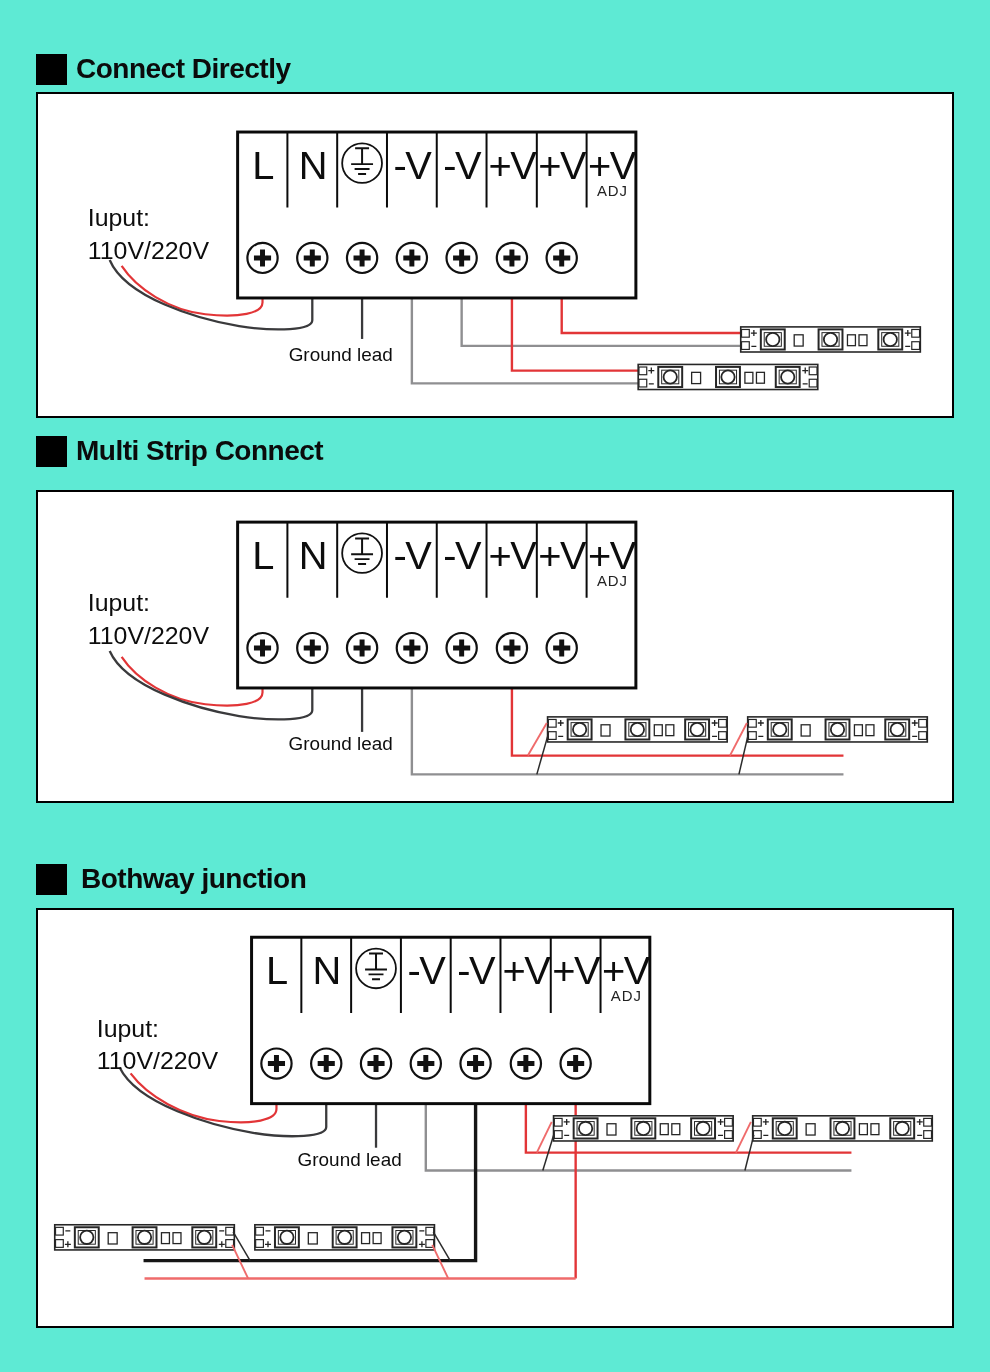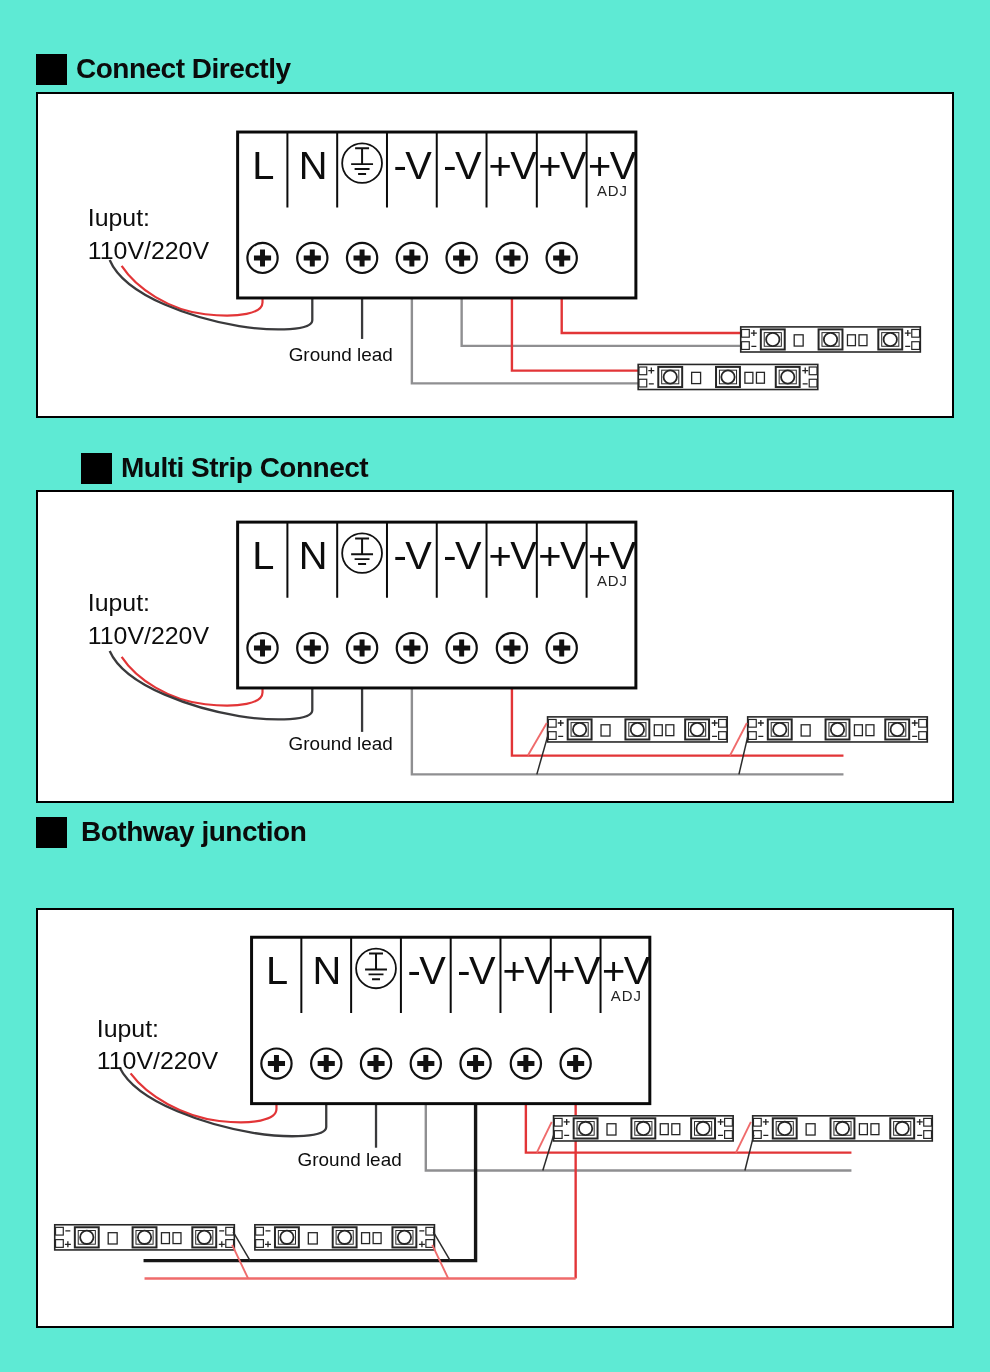--- a/index.html
+++ b/index.html
@@ -110,21 +110,21 @@
 
       <text class="ti" x="50" y="134">Iuput:</text>
       <text class="ti" x="50" y="167">110V/220V</text>
       <text class="tg" x="304" y="270">Ground lead</text>
 
       <use href="#stripN" x="705" y="235"></use>
       <use href="#stripN" x="602" y="273"></use>
     </svg>
   </div>
 
-  <div class="sec-title" style="top:452px;margin-left:45px;">
+  <div class="sec-title" style="top:435px;">
     <span class="sq"></span>
     <h2>Multi Strip Connect</h2>
   </div>
   <div class="sec-box" style="top:490px;height:313px;">
     <svg width="914" height="309" viewBox="0 0 918 313" preserveAspectRatio="none">
 
       <path class="wG" d="M375.5,173 V286 H809"></path>
       <path class="wR" d="M476,173 V267 H809"></path>
       <path class="wD" d="M325.5,173 V243"></path>
       <path class="wRi" d="M225.5,173 L225.5,203 C225.5,214 202,219 168,215 C132,211 99,190 84,167"></path>
@@ -157,21 +157,21 @@
 
       <use href="#stripN" x="511" y="227"></use>
       <use href="#stripN" x="712" y="227"></use>
       <path class="wRs" d="M492,267 L511,234"></path>
       <path class="wDs" d="M501,286 L512,247"></path>
       <path class="wRs" d="M695,267 L712,234"></path>
       <path class="wDs" d="M704,286 L713,247"></path>
     </svg>
   </div>
 
-  <div class="sec-title" style="top:816px;gap:14px;">
+  <div class="sec-title" style="top:863px;gap:14px;">
     <span class="sq"></span>
     <h2>Bothway junction</h2>
   </div>
   <div class="sec-box" style="top:908px;height:420px;">
     <svg width="914" height="416" viewBox="0 0 918 420" preserveAspectRatio="none">
 
       <path class="wG" d="M389.5,170 V263 H817"></path>
       <path class="wR" d="M490,170 V245 H817"></path>
       <path class="wB" d="M439.5,170 V354 H106"></path>
       <path class="wR" d="M540,170 V372"></path>

